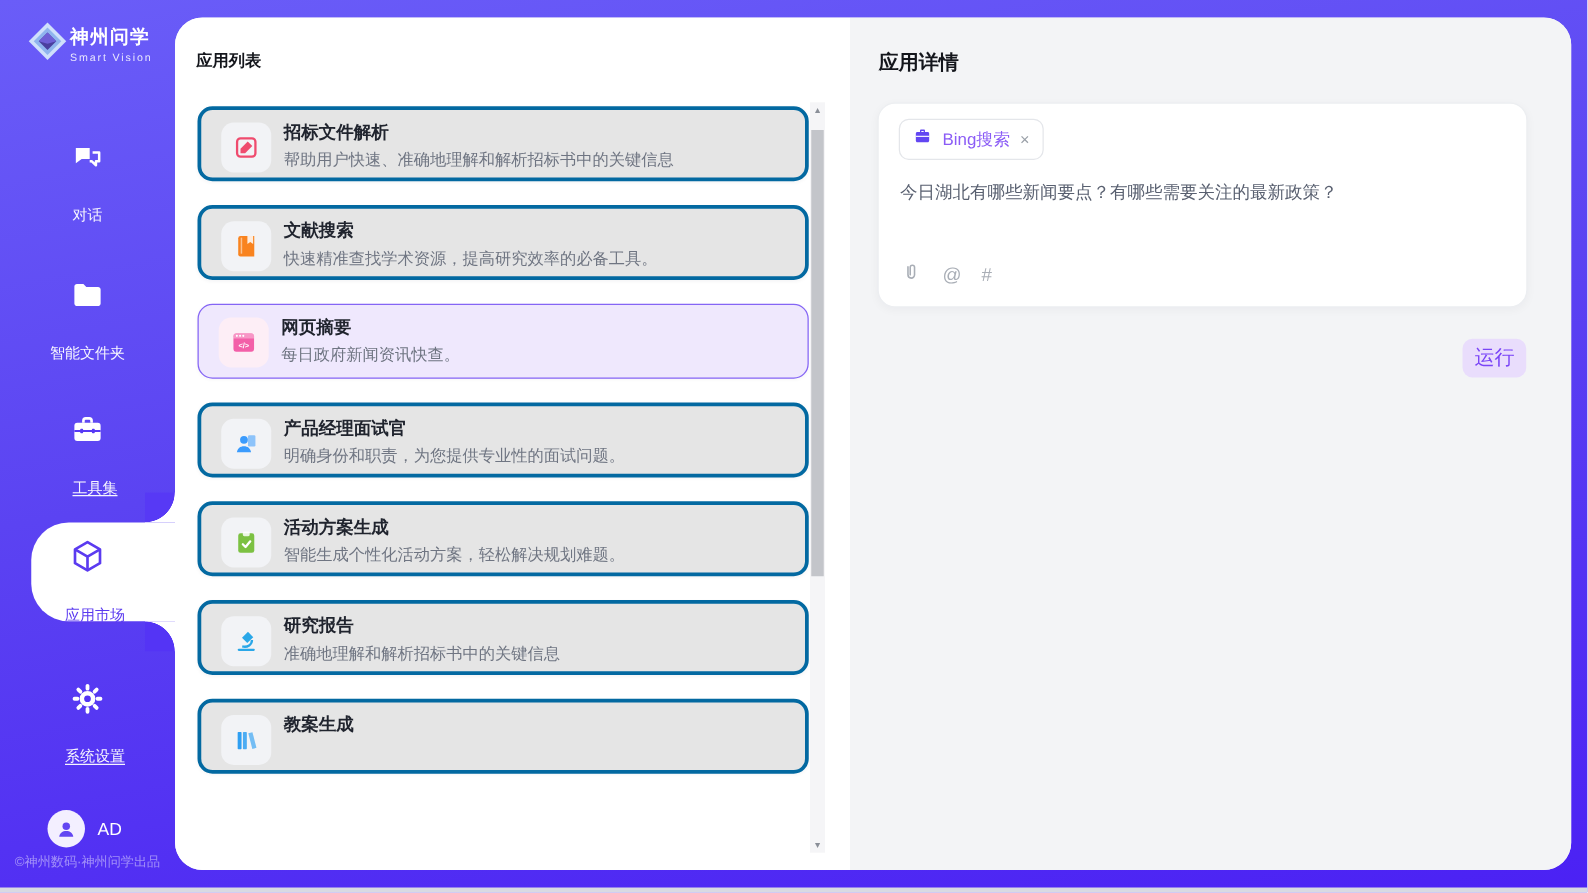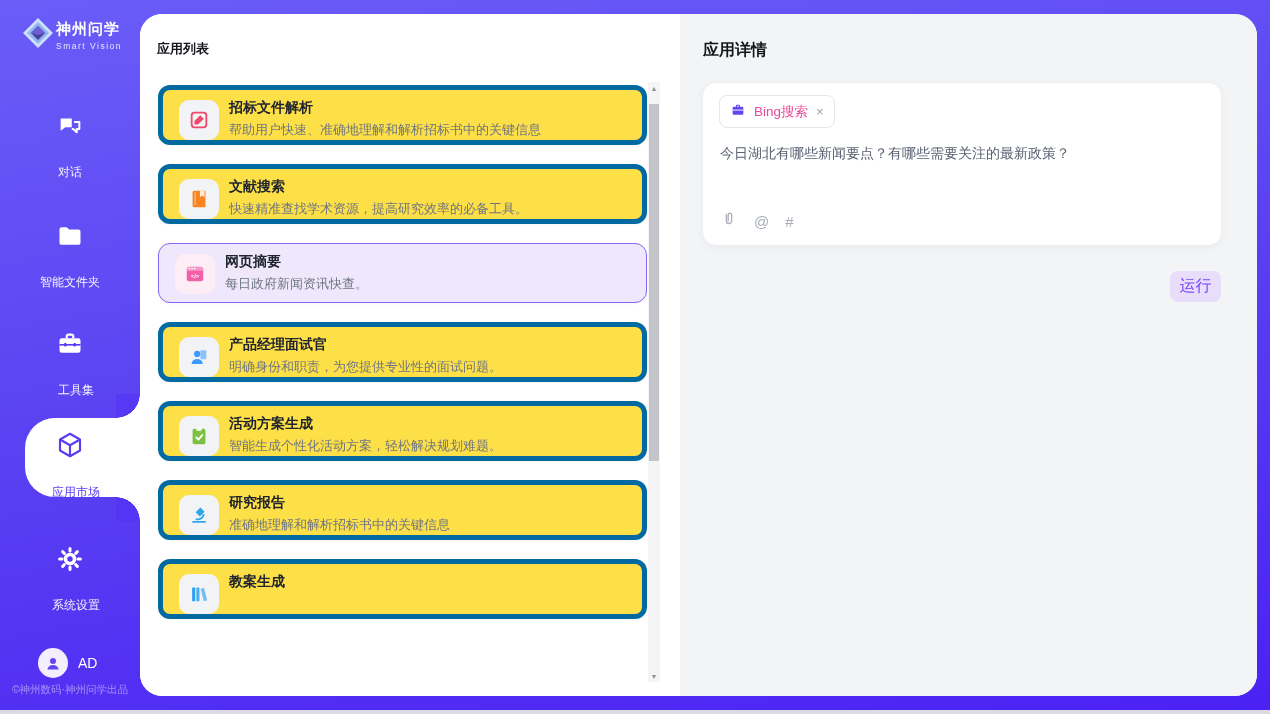--- a/index.html
+++ b/index.html
@@ -12,21 +12,21 @@
 
   
   .sidebar { position:absolute; left:0; top:0; width:140px; height:714px; }
   .logo { position:absolute; left:20px; top:15px; display:flex; align-items:center; }
   .logo-text .name { color:#fff; font-size:15px; font-weight:bold; letter-spacing:1px; }
   .logo-text .sub { color:rgba(255,255,255,.85); font-size:8.5px; letter-spacing:1.5px; margin-top:2px; }
 
   .nav-item { position:absolute; left:0; width:140px; text-align:center; cursor:pointer; }
   .nav-item .ico { display:flex; justify-content:center; }
   .nav-label { display:inline-block; margin-top:6px; color:rgba(255,255,255,.95); font-size:12px; }
-  .nav-label.u { text-underline-offset:2px;margin-left:12px; }
+  .nav-label.u { text-decoration:underline; text-underline-offset:2px;margin-left:12px; }
 
   .active-bubble { position:absolute; left:25px; top:418px; width:115px; height:79px;
     background:#fff; border-radius:30px 0 0 30px; }
   .notch-top { position:absolute; left:116px; top:394px; width:24px; height:24px;
     background:radial-gradient(circle 24px at 0 0, #5739f5 23.5px, #fff 24px); }
   .notch-bot { position:absolute; left:116px; top:497px; width:24px; height:24px;
     background:radial-gradient(circle 24px at 0 100%, #5434f5 23.5px, #fff 24px); }
   .nav-item.active { top:430px; }
   .nav-item.active .nav-label { color:#5b3bf0; }
 
@@ -37,22 +37,22 @@
     color:rgba(255,255,255,.45); font-size:10.5px; }
 
   
   .main { position:absolute; left:140px; top:14px; width:1117px; height:682px;
     border-radius:22px; background:#f3f4f6; overflow:hidden; }
 
   
   .list-panel { position:absolute; left:0; top:0; width:540px; height:682px; background:#fff; }
   .panel-title { position:absolute; left:17px; top:26px; font-size:13px; font-weight:bold; color:#14161c; }
   .cards { position:absolute; left:18px; top:71px; width:489px; }
-  .card { position:relative; height:60px; margin-bottom:19px; background:#fde047;
-    border:5px solid #0369a1; border-radius:12px; box-shadow:0 1px 3px rgba(20,24,40,.04); cursor:pointer; }
+  .card { position:relative; height:60px; margin-bottom:19px; background:#e5e5e5;
+    border:3px solid #0369a1; border-radius:12px; box-shadow:0 1px 3px rgba(20,24,40,.04); cursor:pointer; }
   .card.selected { background:#efe8fd; border:1.5px solid #8565f5; }
   .icon-chip { position:absolute; left:16px; top:10px; width:40px; height:40px; border-radius:10px;
     background:#f2f3f6; display:flex; align-items:center; justify-content:center; }
   .card.selected .icon-chip { background:#fdeef6; }
   .card-title { position:absolute; left:66px; top:9px; font-size:14px; font-weight:bold; color:#20242e; }
   .card-desc { position:absolute; left:66px; top:31px; font-size:13px; color:#6f7582; white-space:nowrap; }
 
   
   .sbar { position:absolute; left:508px; top:68px; width:12px; height:600px; background:#f5f5f7; }
   .sb-btn { position:absolute; left:0; width:12px; height:12px; color:#8a8f98; font-size:7px;
@@ -60,21 +60,21 @@
   .sb-up { top:0; } .sb-down { bottom:0; }
   .sb-thumb { position:absolute; left:1px; top:22px; width:10px; height:357px; background:#c3c5ca; cursor:pointer; }
 
   
   .detail-panel { position:absolute; left:540px; top:0; width:577px; height:682px; background:#f3f4f6; }
   .detail-title { position:absolute; left:23px; top:26px; font-size:16px; font-weight:bold; color:#14161c; }
   .prompt-card { position:absolute; left:22px; top:68px; width:520px; height:164px; background:#fff;
     border:1px solid #eceef1; border-radius:14px; box-shadow:0 2px 8px rgba(20,24,40,.04); }
   .tool-chip { position:absolute; left:16px; top:12px; height:33px; display:inline-flex; align-items:center;
     gap:8px; padding:0 10px; border:1px solid #e4e6ea; border-radius:8px; background:#fff; cursor:pointer; }
-  .chip-label { font-size:13.5px; color:#ec4899; }
+  .chip-label { font-size:13.5px; color:#8b5cf6; }
   .chip-close { font-size:13px; color:#9aa0a8; cursor:pointer; line-height:1; }
   .prompt-text { position:absolute; left:17px; top:62px; width:485px; font-size:14px; color:#596070; cursor:text; }
   .composer { position:absolute; left:17px; bottom:13px; display:flex; align-items:center; gap:16px; }
   .composer .glyph { font-size:15px; color:#a9aeb6; cursor:pointer; }
   .run-btn { position:absolute; left:490px; top:257px; width:51px; height:31px; border:none; border-radius:8px;
     background:#e9ddfc; color:#7a45f7; font-size:16px; font-family:inherit; cursor:pointer;
     display:flex; align-items:center; justify-content:center; }
 </style>
 </head>
 <body>

